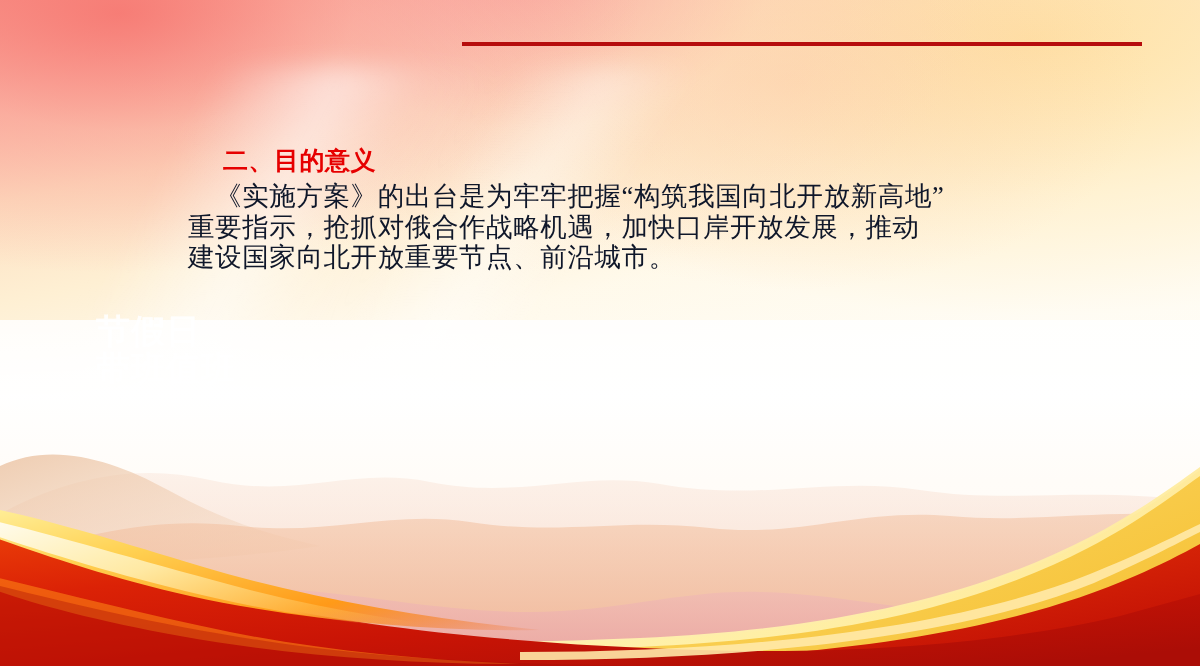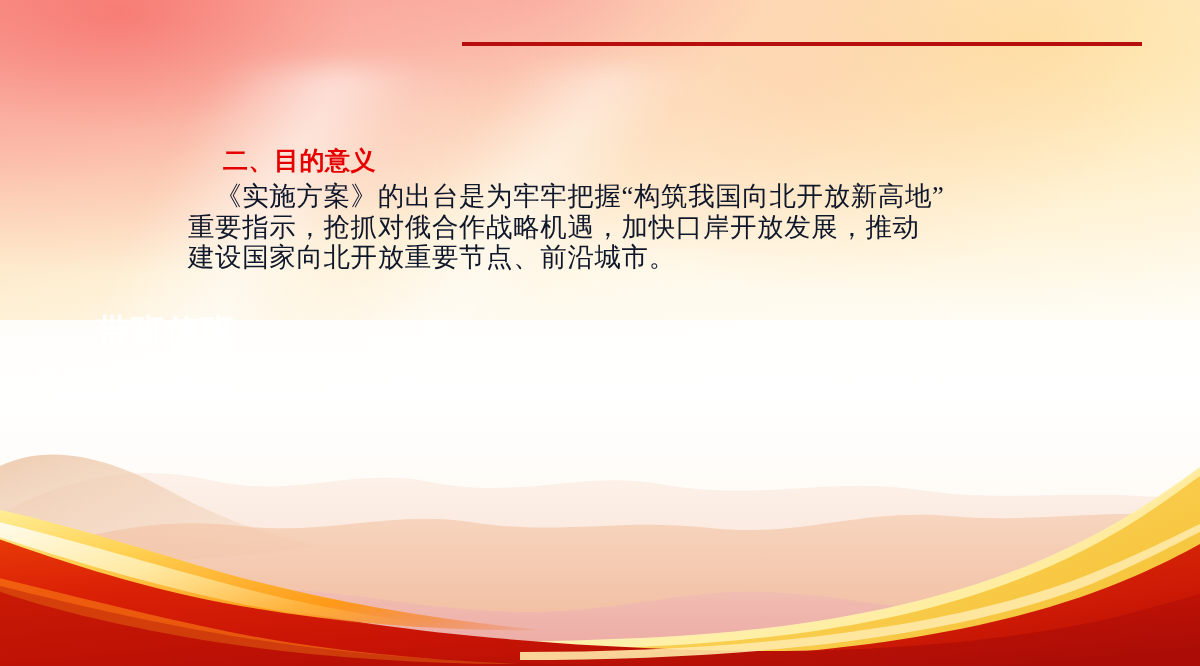--- a/index.html
+++ b/index.html
@@ -255,20 +255,21 @@
              L0,230 Z" fill="#a60c05" opacity="0.35"></path>
 
     <path d="M520,216 C760,216 960,190 1090,138 C1140,118 1175,100 1200,88
              L1200,96 C1176,108 1142,126 1094,147
              C962,200 762,224 520,224 Z" fill="#ffe9a8" opacity="0.9"></path>
   </svg>
 
   <div class="top-rule"></div>
 
   <div class="watermark">
+    <div class="wm-line1">节假日</div>
     <div class="wm-line2">带班值班</div>
   </div>
 
   <div class="content">
     <h2 class="section-title">二、目的意义</h2>
     <p class="body-text">　《实施方案》的出台是为牢牢把握“构筑我国向北开放新高地”
 重要指示，抢抓对俄合作战略机遇，加快口岸开放发展，推动
 建设国家向北开放重要节点、前沿城市。</p>
   </div>
 

